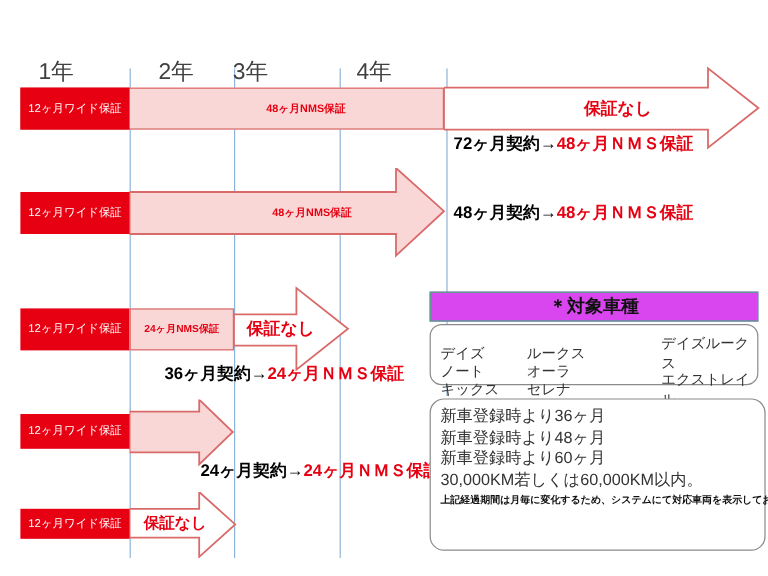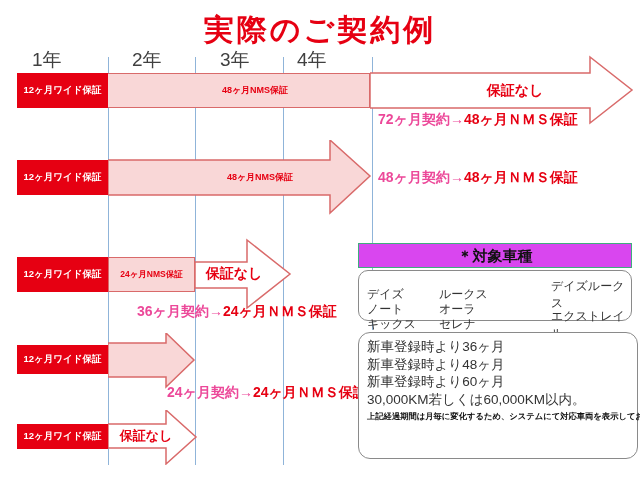--- a/index.html
+++ b/index.html
@@ -13,34 +13,34 @@
     left:0;top:10px;width:640px;text-align:center;
     font-size:30px;font-weight:bold;color:#e60012;letter-spacing:3px;
   }
   
   .year{
     top:47px;width:50px;text-align:left;font-size:19px;color:#404040;
   }
   .gridline{width:1px;background:#8fb4d9;}
   
   .wide{
-    background:#e60012;color:#fff;font-size:9.5px;font-weight:bold;
+    background:#e60012;color:#fff;font-size:9.5px;font-weight:normal;
     display:flex;align-items:center;justify-content:center;white-space:nowrap;
     box-sizing:border-box;
   }
   .pinkrect{
     background:#f9d7d7;border:1.5px solid #d96a6a;box-sizing:border-box;
     display:flex;align-items:center;justify-content:center;
     color:#e60012;font-size:8.5px;font-weight:bold;white-space:nowrap;
   }
   .bartext{
     color:#e60012;font-weight:bold;text-align:center;white-space:nowrap;
   }
   .lbl{font-size:14px;font-weight:bold;white-space:nowrap;}
-  .lbl .lb{color:#ec4899;margin-top:40px;}
+  .lbl .lb{color:#000000;margin-top:40px;}
   .lbl .lr{color:#e60012;}
   
   .greenhdr{
     left:358px;top:243px;width:274px;height:25px;background:#d946ef;
     border:1px solid #3fae7e;box-sizing:border-box;
     text-align:center;line-height:23px;font-size:15px;font-weight:600;color:#111;
   }
   .vehiclebox{
     left:358px;top:270px;width:274px;height:51px;background:#fff;
     border:1.5px solid #8a8a8a;border-radius:10px;box-sizing:border-box;
@@ -62,25 +62,24 @@
 </head>
 <body>
 
 <div id="stage">
 
   <div class="abs gridline" style="left:108px;top:57px;height:408px"></div>
   <div class="abs gridline" style="left:195px;top:57px;height:408px"></div>
   <div class="abs gridline" style="left:283px;top:57px;height:408px"></div>
   <div class="abs gridline" style="left:372px;top:57px;height:273px"></div>
 
-  <div class="abs title">実際のご契約例</div>
 
   <div class="abs year" style="left:32px">1年</div>
   <div class="abs year" style="left:132px">2年</div>
-  <div class="abs year" style="left:220px">3年</div>
+  <div class="abs year" style="left:194px">3年</div>
   <div class="abs year" style="left:297px">4年</div>
 
   <div class="abs pinkrect" style="left:17px;top:73px;width:353px;height:35px"></div>
   <div class="abs wide" style="left:17px;top:73px;width:91px;height:35px">12ヶ月ワイド保証</div>
   <div class="abs bartext" style="left:195px;top:84px;width:120px;font-size:9px">48ヶ月NMS保証</div>
   <svg class="abs" style="left:370px;top:55px" width="264" height="71">
     <polygon points="0,18 220,18 220,2 262,35 220,68 220,53 0,53" fill="#ffffff" stroke="#d96a6a" stroke-width="1.5"></polygon>
   </svg>
   <div class="abs bartext" style="left:460px;top:82px;width:110px;font-size:14px">保証なし</div>
   <div class="abs lbl" style="left:378px;top:111px">

